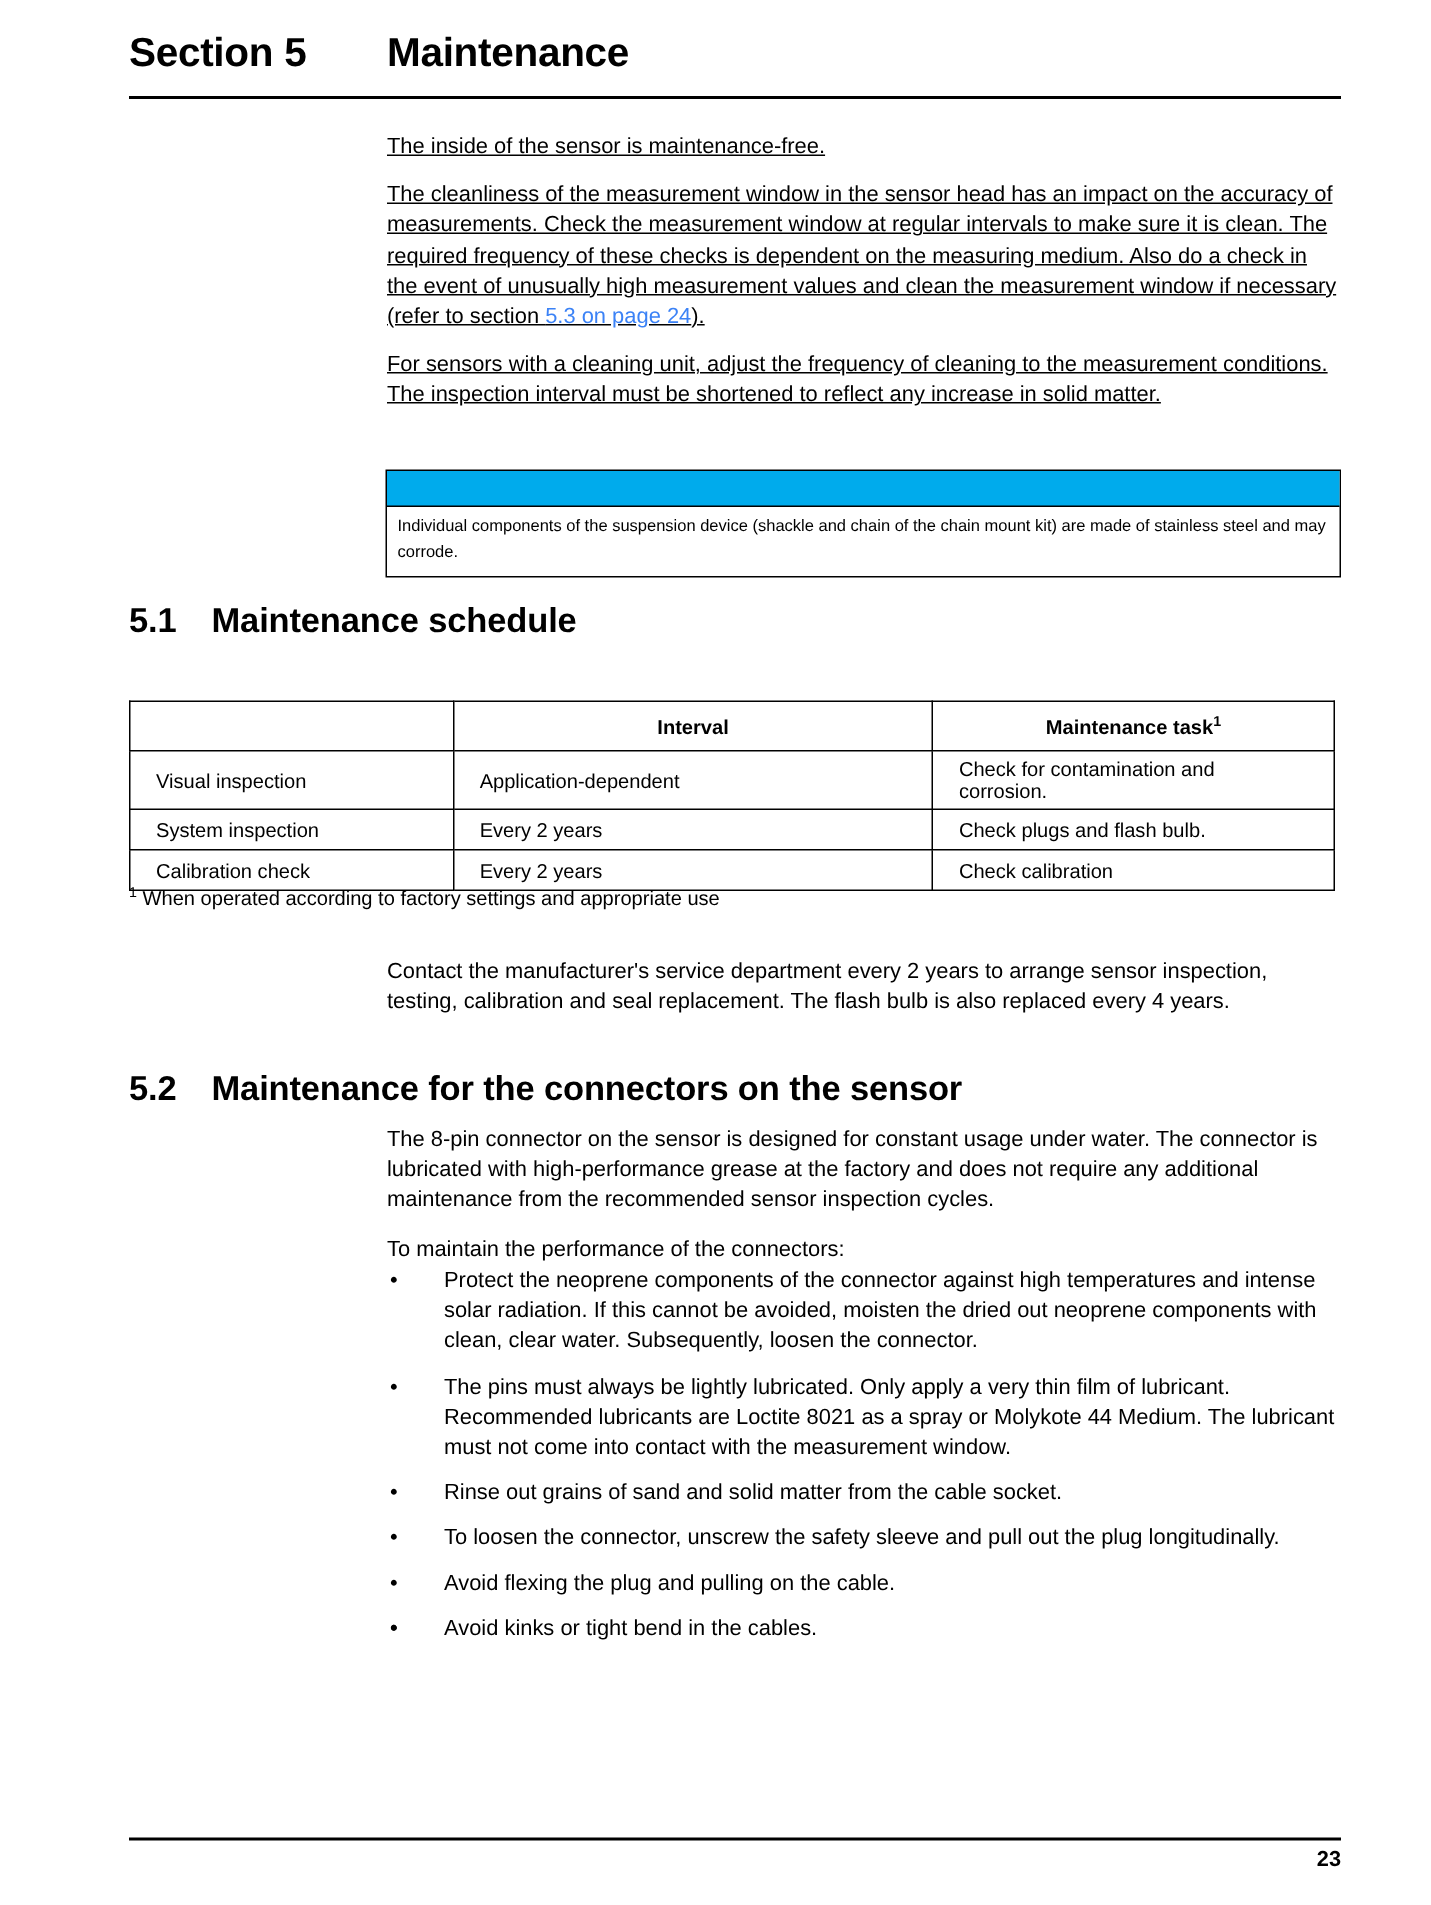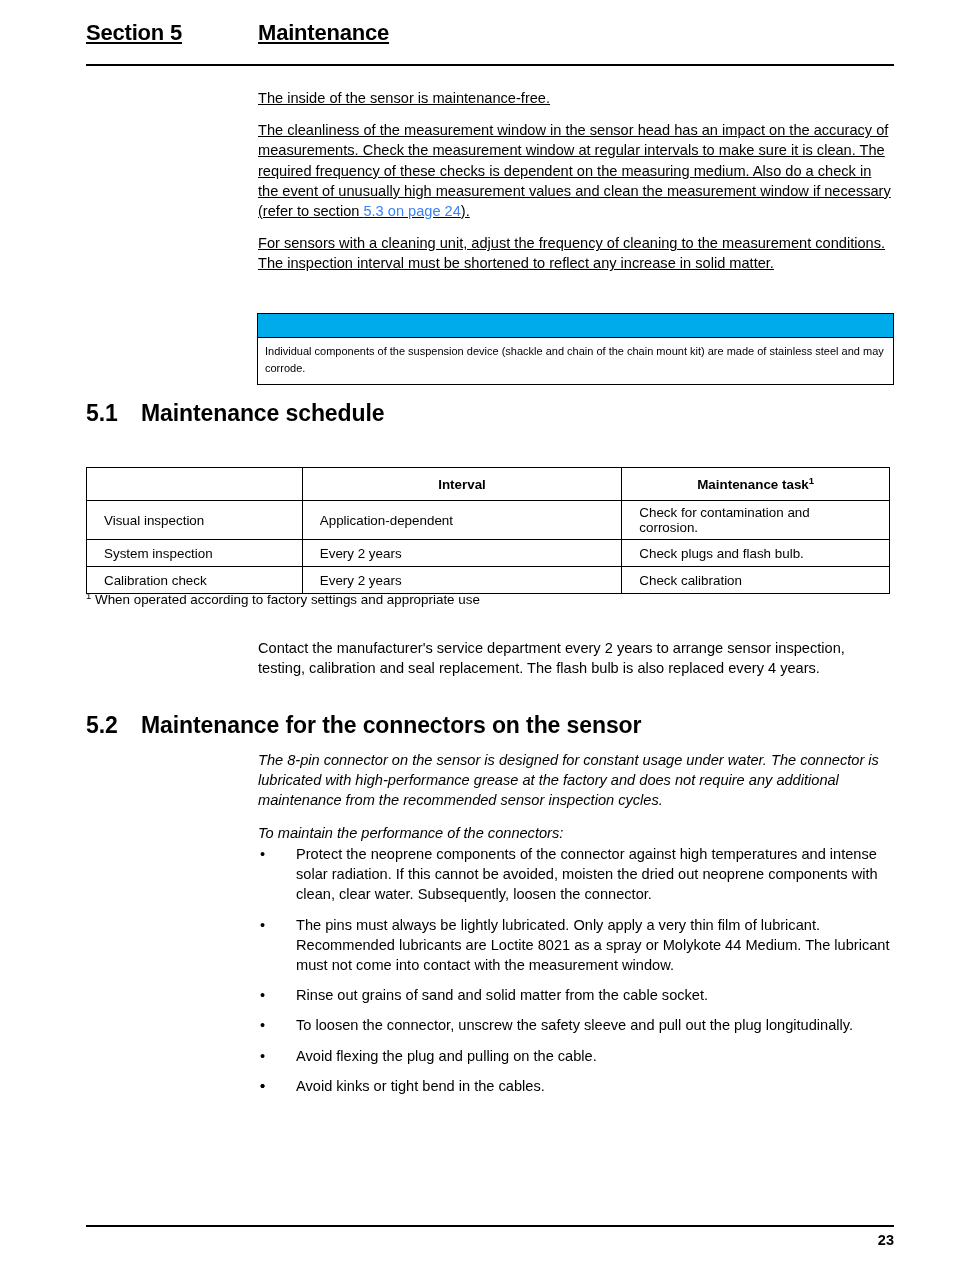--- a/index.html
+++ b/index.html
@@ -27,24 +27,23 @@
   
   .section-head {
     position: absolute;
     left: 86px;
     top: 20px;
     width: 808px;
   }
   .section-head-row {
     display: flex;
     align-items: flex-start;
-    font-size: 22px;
+    font-size: 27px;
     font-weight: bold;
     letter-spacing: -0.2px;
-    text-decoration: underline;
   }
   .section-head-num {
     width: 172px;
     flex: 0 0 172px;
   }
   .section-head-title {
     flex: 1 1 auto;
   }
   .section-rule {
     position: absolute;
@@ -261,21 +260,21 @@
   <div class="table-note"><sup>1</sup><span> When operated according to factory settings and appropriate use</span></div>
 
   <div style="position:absolute; left:0; top:638px; width:954px;">
     <p class="body">Contact the manufacturer's service department every 2 years to arrange sensor inspection, testing, calibration and seal replacement. The flash bulb is also replaced every 4 years.</p>
   </div>
 
   <div class="subhead" style="top:712px;">
     <span class="num">5.2</span><span>Maintenance for the connectors on the sensor</span>
   </div>
 
-  <div style="position:absolute; left:0; top:750px; width:954px;font-style:italic;">
+  <div style="position:absolute; left:0; top:750px; width:954px;">
     <p class="body">The 8-pin connector on the sensor is designed for constant usage under water. The connector is lubricated with high-performance grease at the factory and does not require any additional maintenance from the recommended sensor inspection cycles.</p>
     <p class="body">To maintain the performance of the connectors:</p>
   </div>
 
   <ul class="bullets">
     <li><span class="dot">•</span><span>Protect the neoprene components of the connector against high temperatures and intense solar radiation. If this cannot be avoided, moisten the dried out neoprene components with clean, clear water. Subsequently, loosen the connector.</span></li>
     <li><span class="dot">•</span><span>The pins must always be lightly lubricated. Only apply a very thin film of lubricant. Recommended lubricants are Loctite  8021 as a spray or Molykote  44 Medium. The lubricant must not come into contact with the measurement window.</span></li>
     <li><span class="dot">•</span><span>Rinse out grains of sand and solid matter from the cable socket.</span></li>
     <li><span class="dot">•</span><span>To loosen the connector, unscrew the safety sleeve and pull out the plug longitudinally.</span></li>
     <li><span class="dot">•</span><span>Avoid flexing the plug and pulling on the cable.</span></li>

